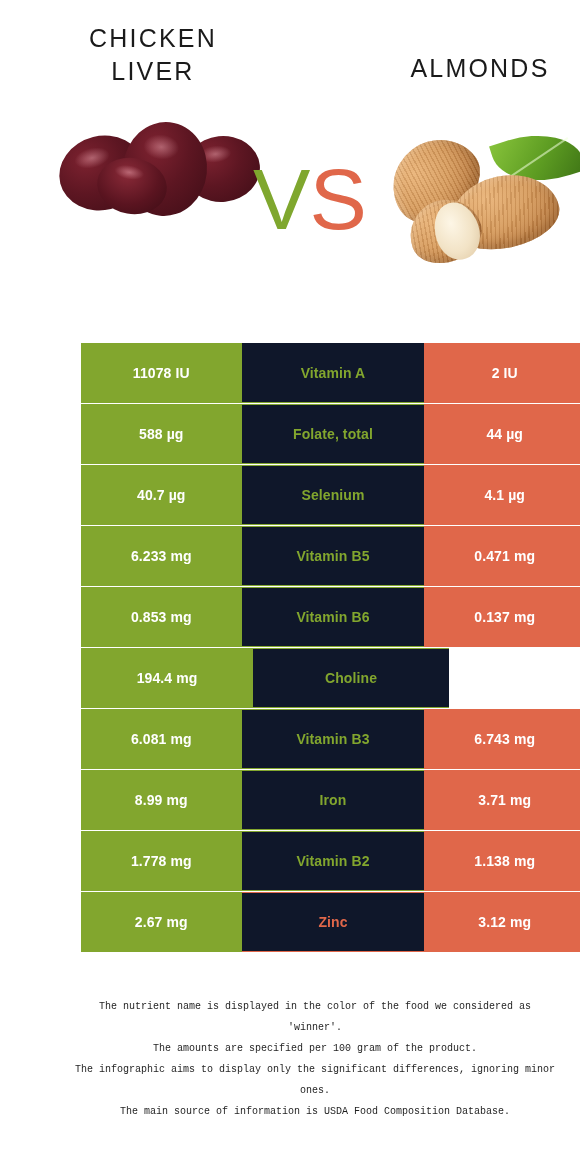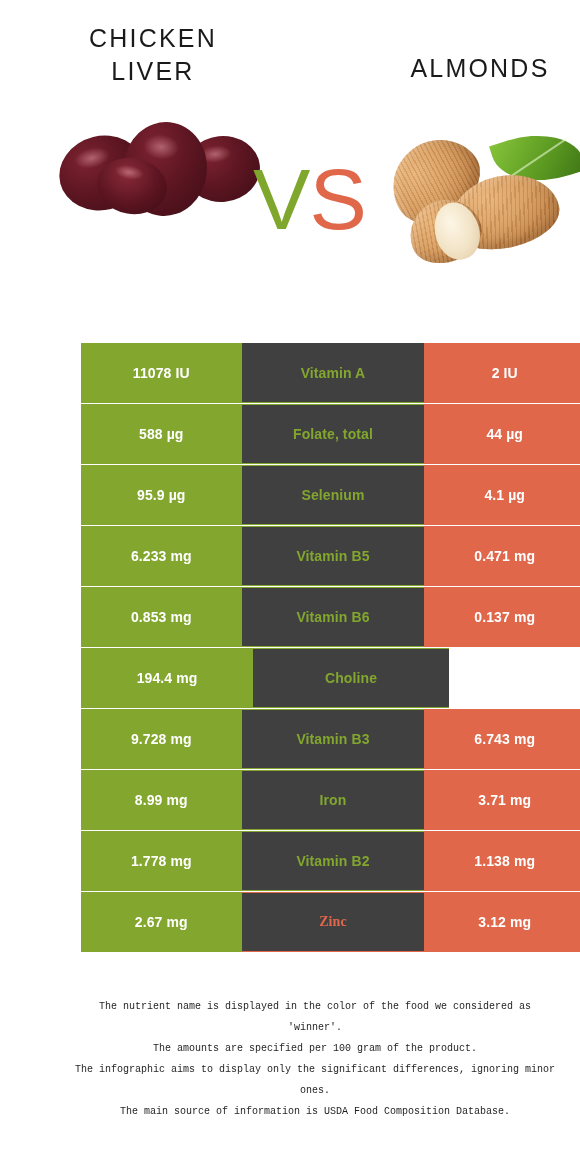--- a/index.html
+++ b/index.html
@@ -178,30 +178,29 @@
     font-weight: 600;
     letter-spacing: 0.1px;
   }
   .cell-left {
     width: 172px;
     background: #82a62e;
     color: #ffffff;
   }
   .cell-mid {
     width: 196px;
-    background: #404040;
+    background: #0f172a;
     color: #82a62e;
     border-top: 1px solid #82a62e;
     border-bottom: 1px solid #82a62e;
   }
   .cell-mid.win-right {
     color: #e0674a;
     border-top-color: #e0674a;
     border-bottom-color: #e0674a;
-    font-family: Liberation Serif, serif;
   }
   .row:first-child .cell-mid { border-top: none; }
   .cell-right {
     width: 172px;
     background: #e0674a;
     color: #ffffff;
   }
 
   
   .footer {
@@ -264,40 +263,40 @@
         <div class="cell cell-left">11078 IU</div>
         <div class="cell cell-mid">Vitamin A</div>
         <div class="cell cell-right">2 IU</div>
       </div>
       <div class="row">
         <div class="cell cell-left">588 µg</div>
         <div class="cell cell-mid">Folate, total</div>
         <div class="cell cell-right">44 µg</div>
       </div>
       <div class="row">
-        <div class="cell cell-left">95.9 µg</div>
+        <div class="cell cell-left">40.7 µg</div>
         <div class="cell cell-mid">Selenium</div>
         <div class="cell cell-right">4.1 µg</div>
       </div>
       <div class="row">
         <div class="cell cell-left">6.233 mg</div>
         <div class="cell cell-mid">Vitamin B5</div>
         <div class="cell cell-right">0.471 mg</div>
       </div>
       <div class="row">
         <div class="cell cell-left">0.853 mg</div>
         <div class="cell cell-mid">Vitamin B6</div>
         <div class="cell cell-right">0.137 mg</div>
       </div>
       <div class="row">
         <div class="cell cell-left">194.4 mg</div>
         <div class="cell cell-mid">Choline</div>
       </div>
       <div class="row">
-        <div class="cell cell-left">9.728 mg</div>
+        <div class="cell cell-left">6.081 mg</div>
         <div class="cell cell-mid">Vitamin B3</div>
         <div class="cell cell-right">6.743 mg</div>
       </div>
       <div class="row">
         <div class="cell cell-left">8.99 mg</div>
         <div class="cell cell-mid">Iron</div>
         <div class="cell cell-right">3.71 mg</div>
       </div>
       <div class="row">
         <div class="cell cell-left">1.778 mg</div>

